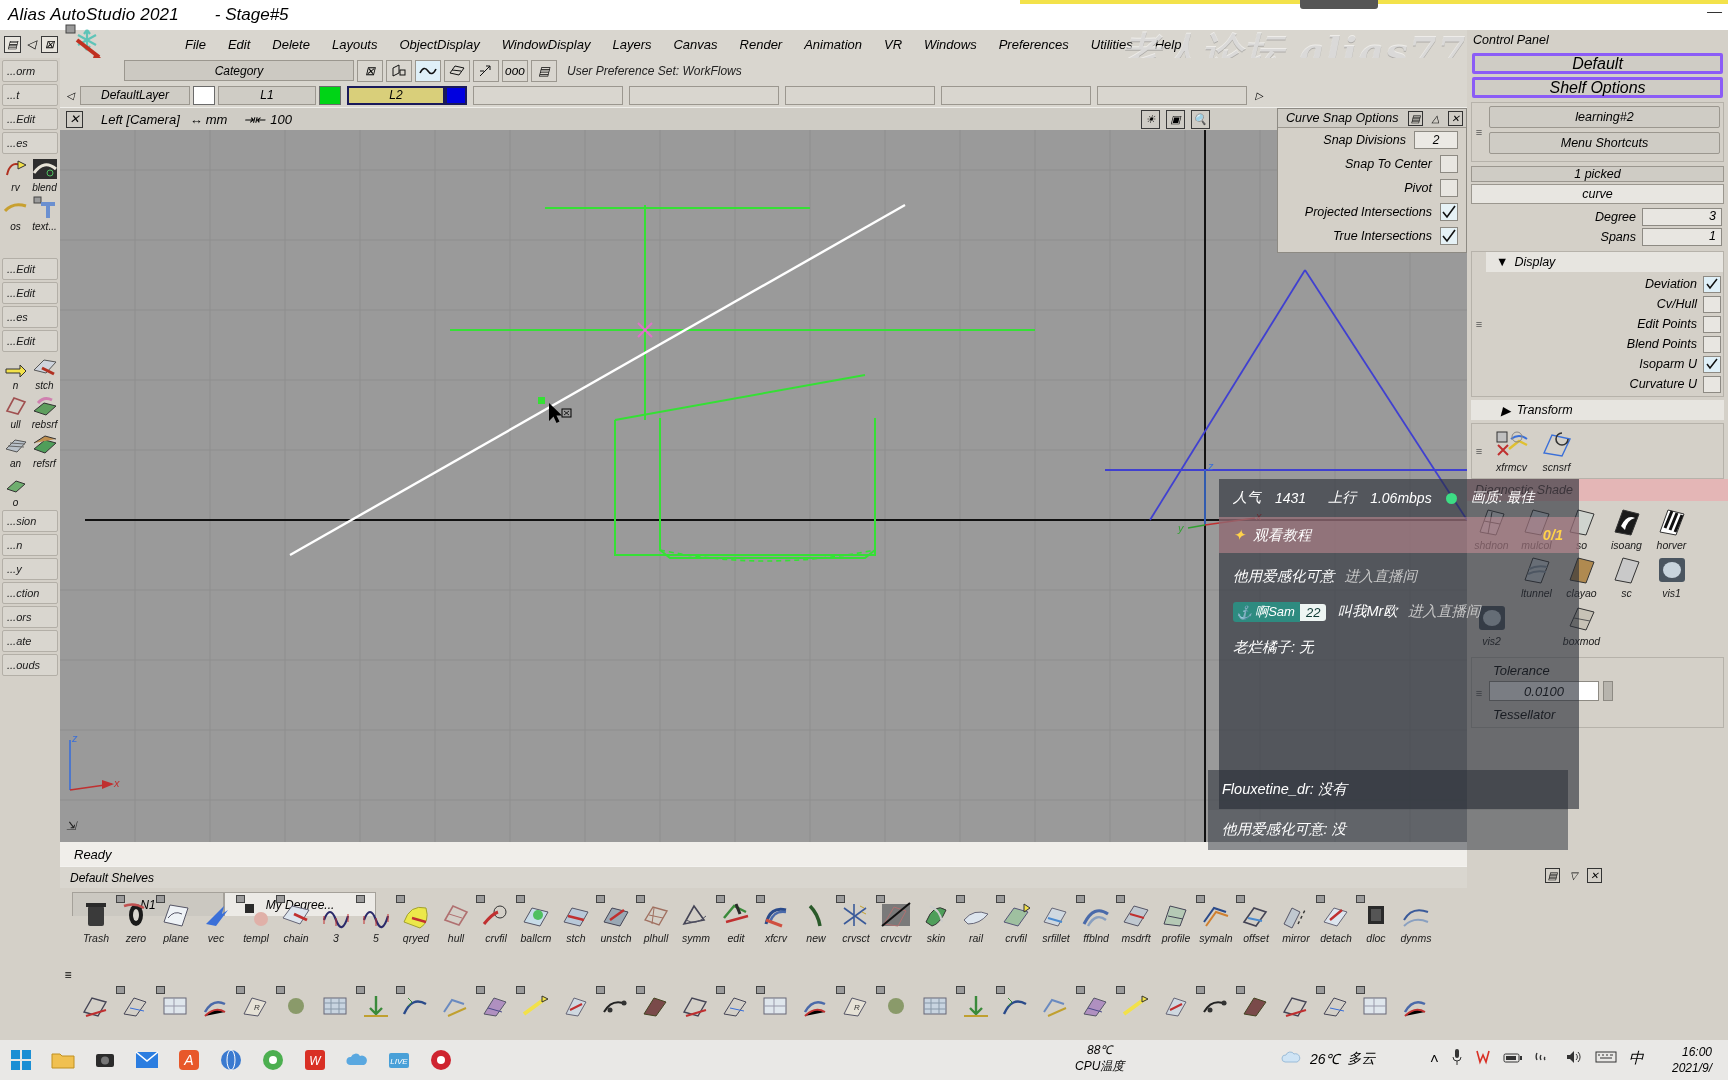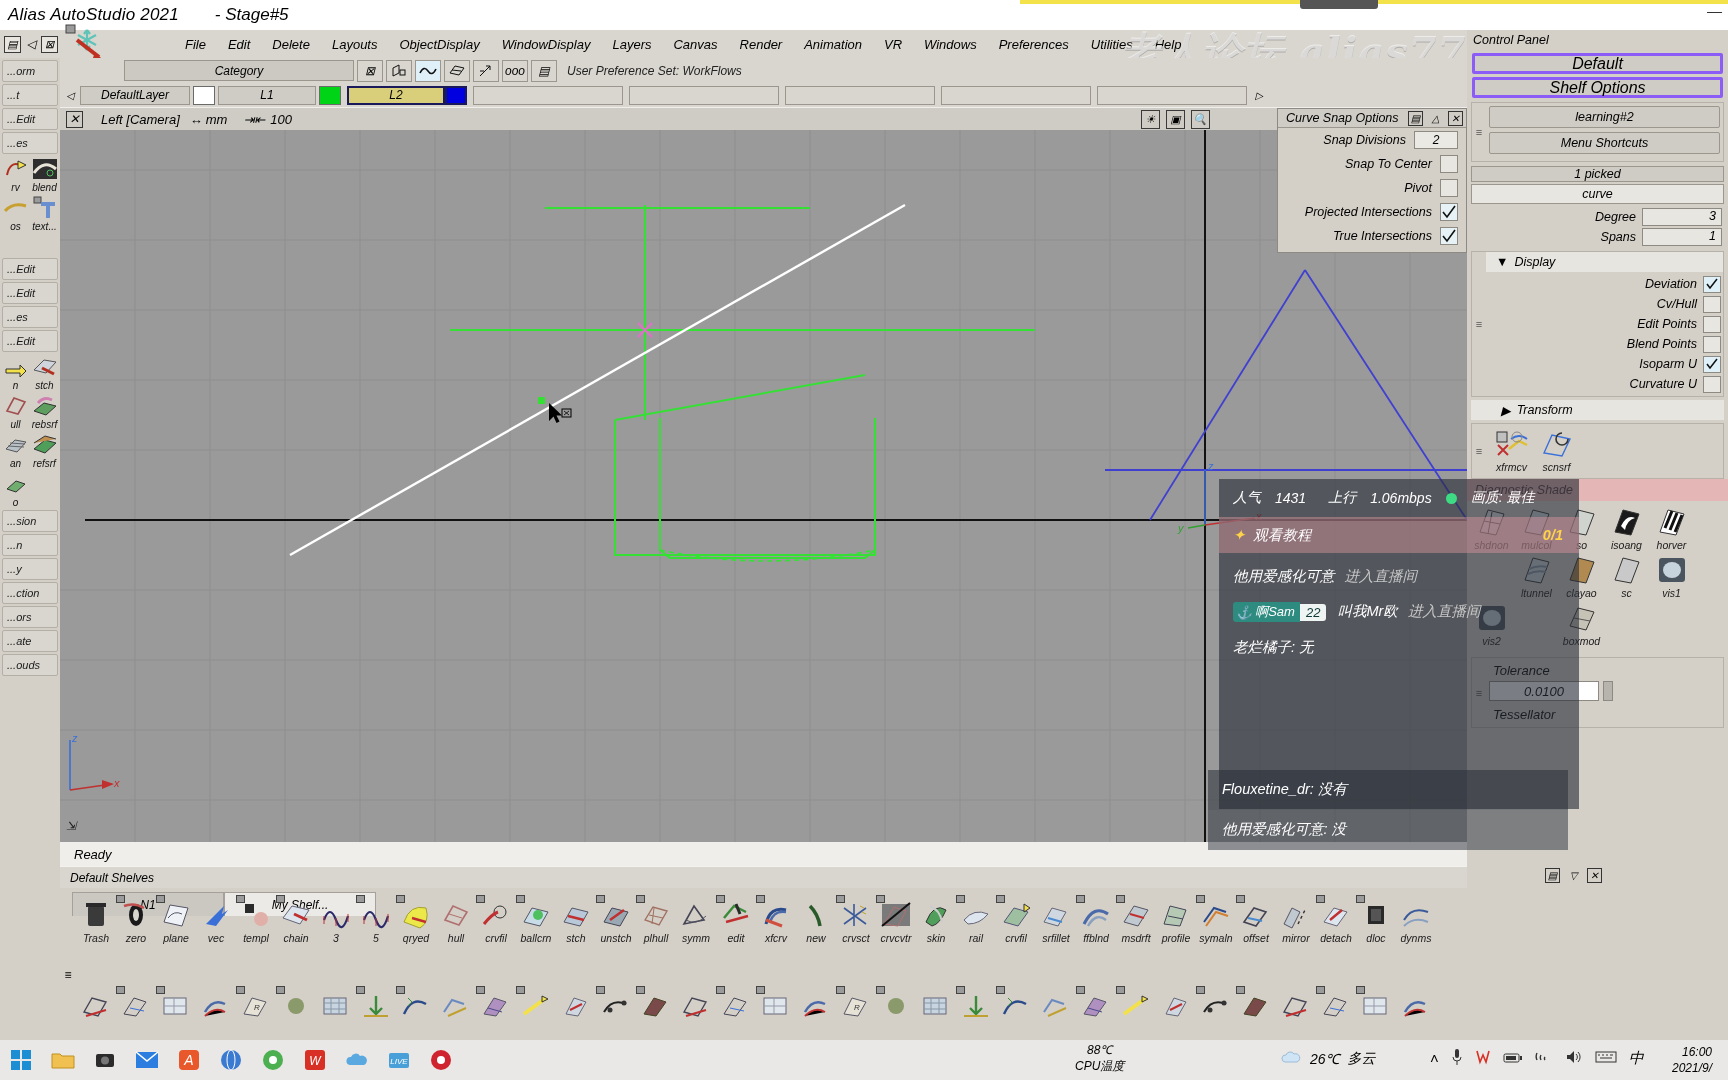--- a/index.html
+++ b/index.html
@@ -548,21 +548,21 @@
   <div class="statusbar">
     <span>Ready</span>
   </div>
 
   <div class="shelfhdr">
     <span>Default Shelves</span>
   </div>
   <div class="shelfarea"></div>
   <div class="shelftabs">
     <div class="shelftab">N1</div>
-    <div class="shelftab active">My Shelf...</div>
+    <div class="shelftab active">My Degree...</div>
   </div>
   <div class="shelfgrip">≡</div>
   <div class="shelfrow" id="shelfrow1" style="top:897px">
       <div class="sh-item">
         <div class="sh-ico">
           <svg width="32" height="30" viewBox="0 0 32 30">
             <rect x="8" y="6" width="16" height="20" rx="2" fill="#3a3a3a"></rect>
             <rect x="6" y="3" width="20" height="4" fill="#2a2a2a"></rect>
           </svg>
         </div>

